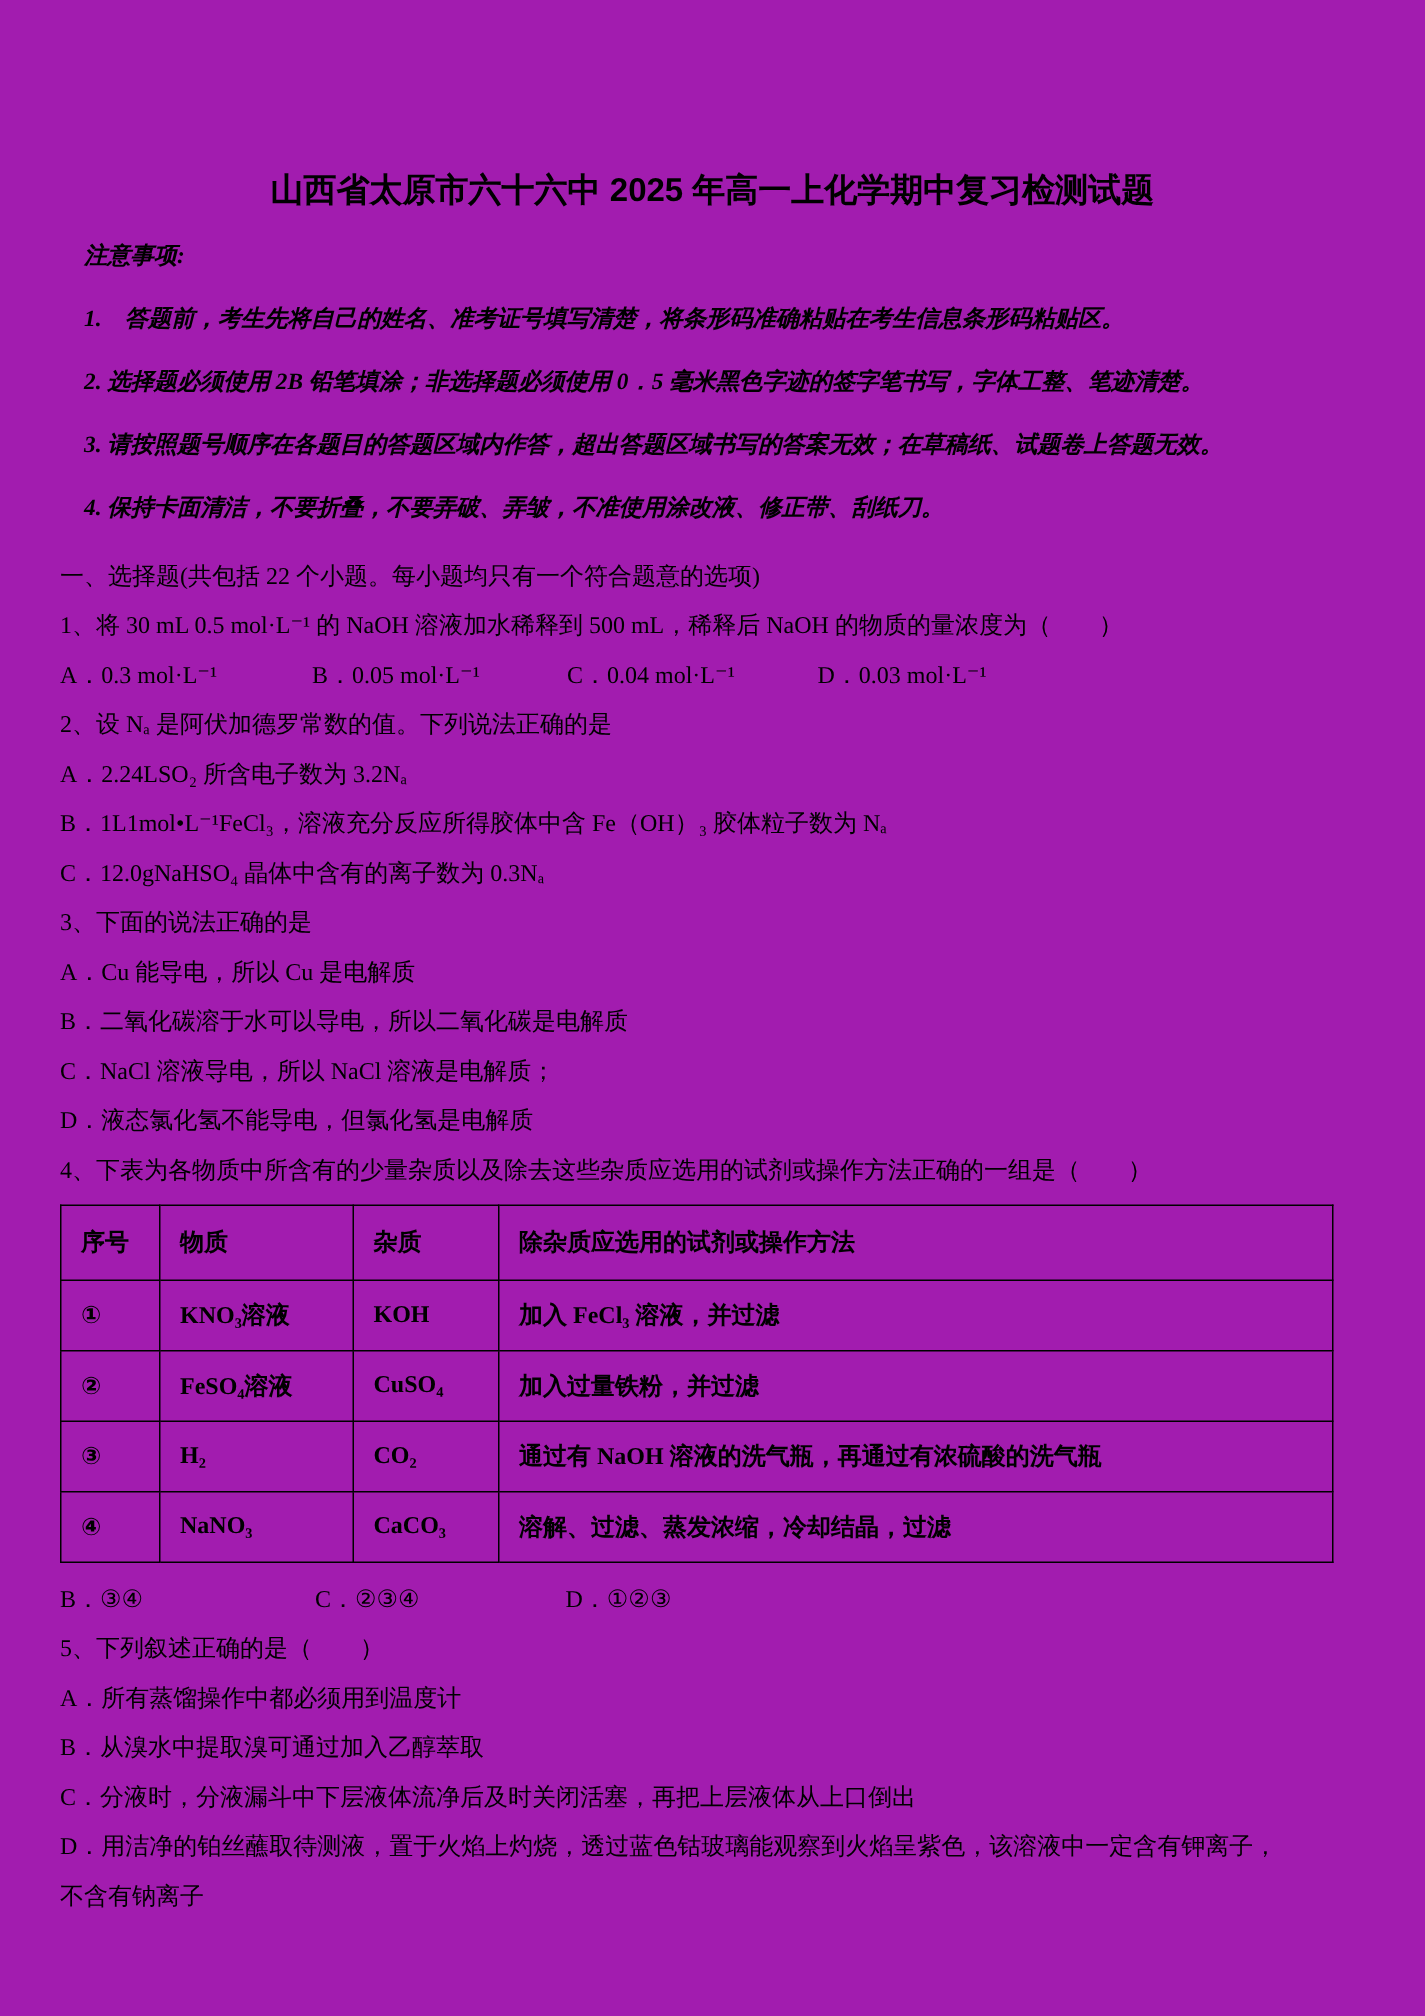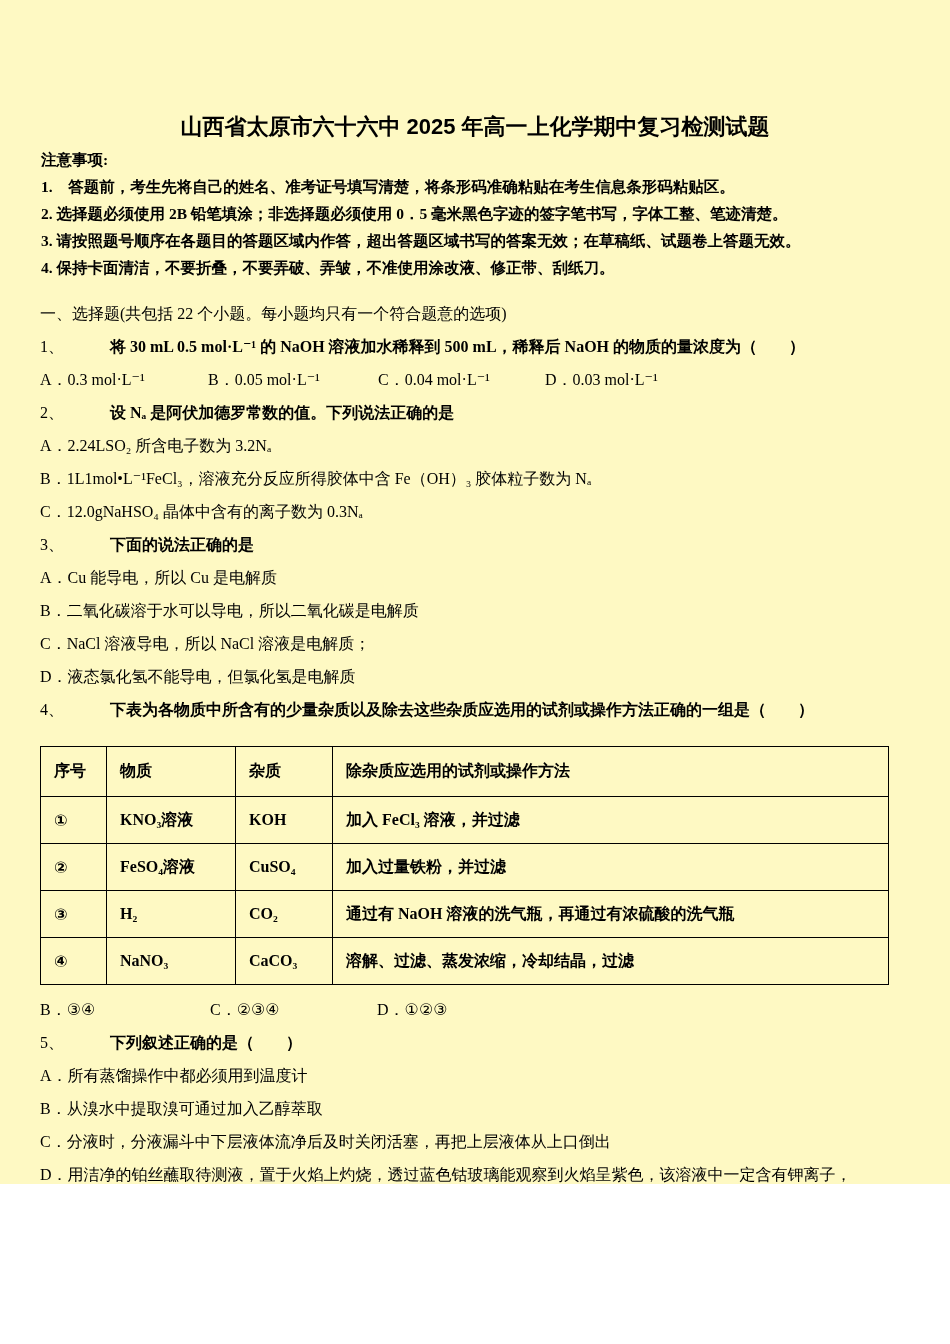--- a/index.html
+++ b/index.html
@@ -1,50 +1,50 @@
 <!DOCTYPE html>
 <html><head>
 <meta charset="utf-8">
 <style>
   html,body{margin:0;padding:0;background:#ffffff;}
   .page{
     position:relative;
-    width:950px;height:1184px;
+    width:950px;height:1344px;
     margin:0;
-    background:#fef9c3;color:#000000;
+    background:#a21caf;color:#000000;
     box-sizing:border-box;
     padding:0 40px;
     overflow:hidden;
     font-family:"Liberation Serif","DejaVu Serif","DejaVu Sans",serif;
   }
   .title{
     margin:112px 0 0 0;
     font-family:"Liberation Sans","DejaVu Sans",sans-serif;
     font-weight:bold;
     font-size:22px;line-height:30px;
     text-align:center;
     white-space:pre-wrap;
   }
   .notice{margin-top:5px;font-size:15.5px;line-height:26px;font-weight:bold;}
-  .notice p{margin:1px;white-space:pre-wrap;}
+  .notice p{margin:16px;white-space:pre-wrap;font-style:italic;}
   .main{margin-top:16px;font-size:16px;}
   .line{margin:0;line-height:33px;white-space:pre-wrap;}
   .section{font-weight:normal;}
   .qnum{font-weight:normal;}
-  .stem{font-weight:bold;margin-left:46px;}
+  .stem{font-weight:normal;}
   .opt{font-weight:normal;}
   .optrow{display:flex;margin:0;line-height:33px;}
   .optrow .o1{width:168px;}
   .optrow .o2{width:170px;}
   .optrow .o3{width:167px;}
   .optrow .o4{flex:1;}
   table.qtable{
     border-collapse:collapse;
     width:848px;
-    margin:20px 0 8px 0;
+    margin:6px 0 8px 0;
     table-layout:fixed;
   }
   table.qtable td{
     border:1.5px solid #000;
     font-weight:bold;
     font-size:16px;
     text-align:left;
     vertical-align:middle;
     padding:0 6px 0 13px;
     white-space:pre-wrap;

